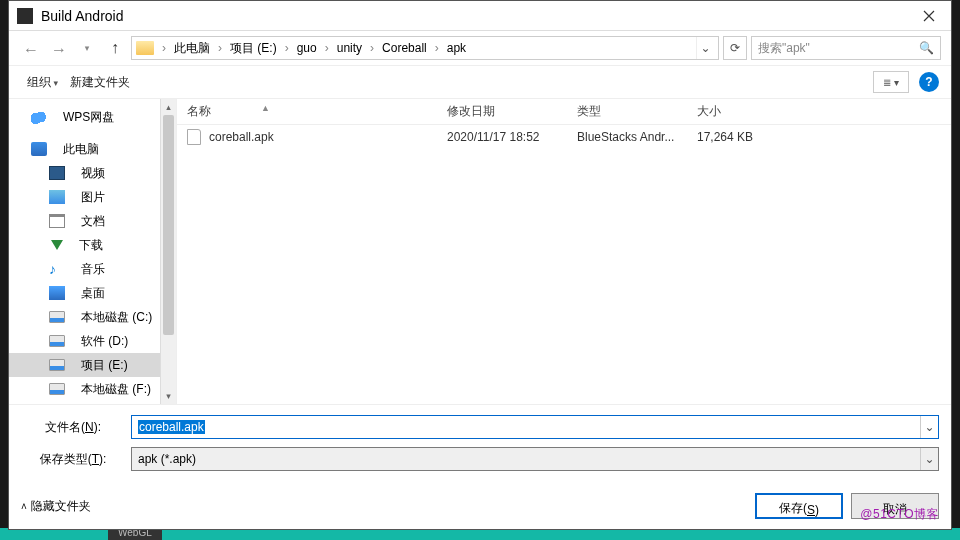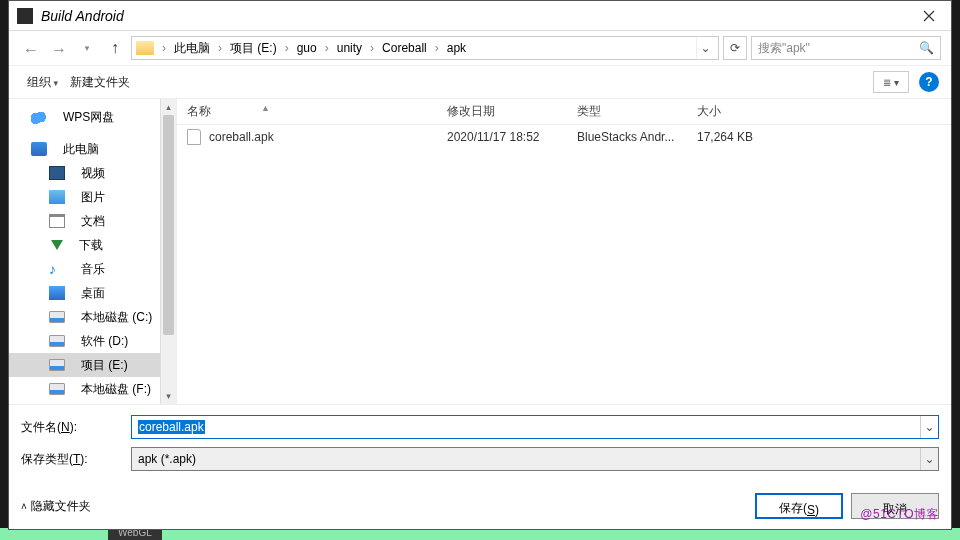--- a/index.html
+++ b/index.html
@@ -1,18 +1,18 @@
 <!DOCTYPE html>
 <html><head>
 <meta charset="utf-8">
 <style>
   * { box-sizing: border-box; font-family: "Microsoft YaHei", "Segoe UI", sans-serif; }
   body { margin: 0; background: #1a1a1a; width: 960px; height: 540px; overflow: hidden; position: relative; }
   .dialog { position: absolute; left: 8px; top: 0; width: 944px; height: 530px; background: #fff; border: 1px solid #555; display: flex; flex-direction: column; }
-  .titlebar { height: 30px; display: flex; align-items: center; padding: 0 0 0 8px; border-bottom: 1px solid #ddd; font-style: italic; }
+  .titlebar { height: 30px; display: flex; align-items: center; padding: 0 0 0 8px; border-bottom: 1px solid #ddd; }
   .titlebar-icon { width: 16px; height: 16px; background: #2b2b2b; margin-right: 8px; }
   .title-text { font-size: 14px; flex: 1; }
   .close-btn { width: 45px; height: 30px; display: flex; align-items: center; justify-content: center; cursor: pointer; }
   .navrow { height: 34px; display: flex; align-items: center; padding: 0 10px; gap: 4px; }
   .nav-btn { width: 24px; height: 24px; display: flex; align-items: center; justify-content: center; color: #888; cursor: pointer; }
   .nav-btn.enabled { color: #333; }
   .path-box { flex: 1; height: 24px; border: 1px solid #ccc; display: flex; align-items: center; padding: 0 4px; font-size: 12px; gap: 2px; }
   .folder-icon { width: 18px; height: 14px; background: linear-gradient(#ffe9a6, #f7c65b); border-radius: 1px; margin-right: 4px; }
   .crumb { padding: 2px 4px; cursor: pointer; }
   .crumb-sep { color: #888; padding: 0 2px; }
@@ -52,33 +52,33 @@
   .col-sort { font-size: 9px; color:#888;}
   .col-date { width: 130px; }
   .col-type { width: 120px; }
   .col-size { width: 100px; }
   .file-list { flex:1; overflow:auto; }
   .file-row { height: 24px; display: flex; align-items: center; font-size: 12px; color: #333; }
   .file-row .col-name { display:flex; align-items:center; gap:8px; }
   .file-icon { width:14px; height:16px; border:1px solid #aaa; background:#fff; border-radius:0 3px 0 0; }
   .bottom { border-top: 1px solid #eee; padding: 10px 12px 8px 12px; }
   .field-row { display: flex; align-items: center; margin-bottom: 8px; }
-  .field-label { width: 110px; text-align: left; font-size: 12px; padding-right: 6px; }
+  .field-label { width: 110px; text-align: center; font-size: 12px; padding-right: 6px; }
   .field-label u { text-decoration: underline; }
   .field-input { flex:1; height: 24px; border: 1px solid #7a7a7a; font-size: 12px; padding: 0 6px; display:flex; align-items:center; position:relative; }
   .field-input.name { border-color:#0066cc; }
   .field-input .sel { background:#0078d7; color:#fff; padding:0 1px; }
   .field-dd { width:18px; position:absolute; right:0; top:0; bottom:0; display:flex; align-items:center; justify-content:center; color:#555; border-left:1px solid #ccc; cursor:pointer;}
   .footer { display:flex; align-items:center; padding: 6px 12px 10px 12px; }
   .hide-folders { font-size:12px; cursor:pointer; display:flex; align-items:center; gap:4px; }
   .footer-spacer { flex:1; }
   .btn { width: 88px; height: 26px; border:1px solid #888; background:#e9e9e9; font-size:12px; display:flex; align-items:flex-end; justify-content:center; cursor:pointer; margin-left:8px; }
   .btn.primary { border:2px solid #0066cc; background:#fff; }
   .watermark { position:absolute; right:12px; bottom:6px; font-size:12px; color:#a21caf; letter-spacing:0.5px; pointer-events:none;}
-  .bottom-strip { position:absolute; left:0; right:0; bottom:0; height:12px; background:#86efac; }
+  .bottom-strip { position:absolute; left:0; right:0; bottom:0; height:12px; background:#14b8a6; }
   .bottom-strip .tab { position:absolute; left:108px; bottom:0; height:16px; padding:0 10px; background:#333; color:#bbb; font-size:10px; display:flex; align-items:center; }
 </style>
 </head>
 <body>
 
 <div class="bottom-strip">
   <div class="tab">WebGL</div>
 </div>
 
 <div class="dialog">

